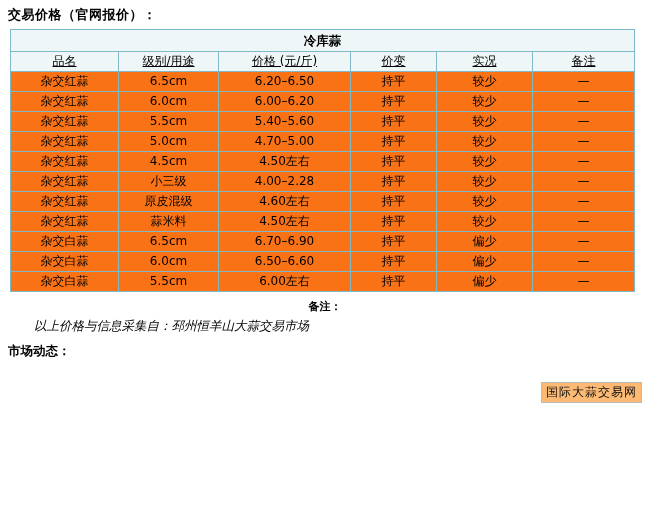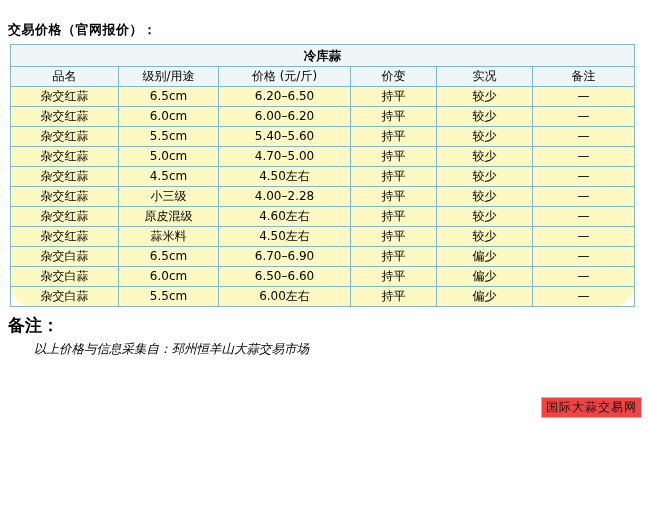--- a/index.html
+++ b/index.html
@@ -14,35 +14,33 @@
     font-size: 12px;
     color: #000000;
     overflow: hidden;
   }
   .page {
     position: relative;
     width: 648px;
     height: 407px;
     box-sizing: border-box;
     padding: 4px 6px 0 6px;
-    margin-top: 15px;
   }
   .heading {
     font-weight: bold;
     font-size: 13px;
     margin: 2px 0 5px 2px;
     letter-spacing: 0.5px;
   }
   table.price {
     border-collapse: collapse;
     width: 624px;
     margin-left: 4px;
-    background: #fef9c3;
+    background: #f97316;
     table-layout: fixed;
-    border-radius: 24px;
   }
   table.price td, table.price th {
     border: 1px solid #7fb8c8;
     text-align: center;
     font-weight: normal;
     font-size: 12px;
     height: 19px;
     line-height: 19px;
     padding: 0;
     color: #000;
@@ -50,32 +48,34 @@
   table.price tr.section td {
     font-weight: bold;
     font-size: 12.5px;
     height: 21px;
     line-height: 21px;
     background: #eef6f8;
   }
   table.price tr.header td {
     font-weight: normal;
     background: #eef6f8;
+    text-decoration: underline;
   }
   .col1 { width: 108px; }
   .col2 { width: 100px; }
   .col3 { width: 132px; }
   .col4 { width: 86px; }
   .col5 { width: 96px; }
   .col6 { width: 102px; }
 
   .note-title {
     font-weight: bold;
-    font-size: 17px;
+    font-size: 11px;
     margin: 7px 0 0 2px;
+    text-align: center;
   }
   .note-body {
     margin: 4px 0 0 28px;
     font-size: 12.5px;
     font-style: italic;
   }
   .dynamic-title {
     font-weight: bold;
     font-size: 12.5px;
     margin: 8px 0 0 2px;
@@ -84,21 +84,21 @@
     margin: 4px 4px 0 6px;
     font-size: 12.5px;
     line-height: 19px;
     text-indent: 24px;
     text-align: justify;
   }
   .watermark {
     position: absolute;
     right: 6px;
     bottom: 4px;
-    background: #ef4444;
+    background: #fdba74;
     border: 1px solid #bbbbbb;
     font-size: 12px;
     color: #111111;
     padding: 1px 4px;
     letter-spacing: 1px;
   }
 </style>
 </head>
 <body>
 
@@ -216,16 +216,17 @@
         <td>偏少</td>
         <td>—</td>
       </tr>
 
     </tbody>
   </table>
 
   <div class="note-title">备注：</div>
   <div class="note-body">以上价格与信息采集自：邳州恒羊山大蒜交易市场</div>
 
+  <div class="dynamic-title">市场动态：</div>
 
   <div class="watermark">国际大蒜交易网</div>
 
 </div>
 
 </body></html>

